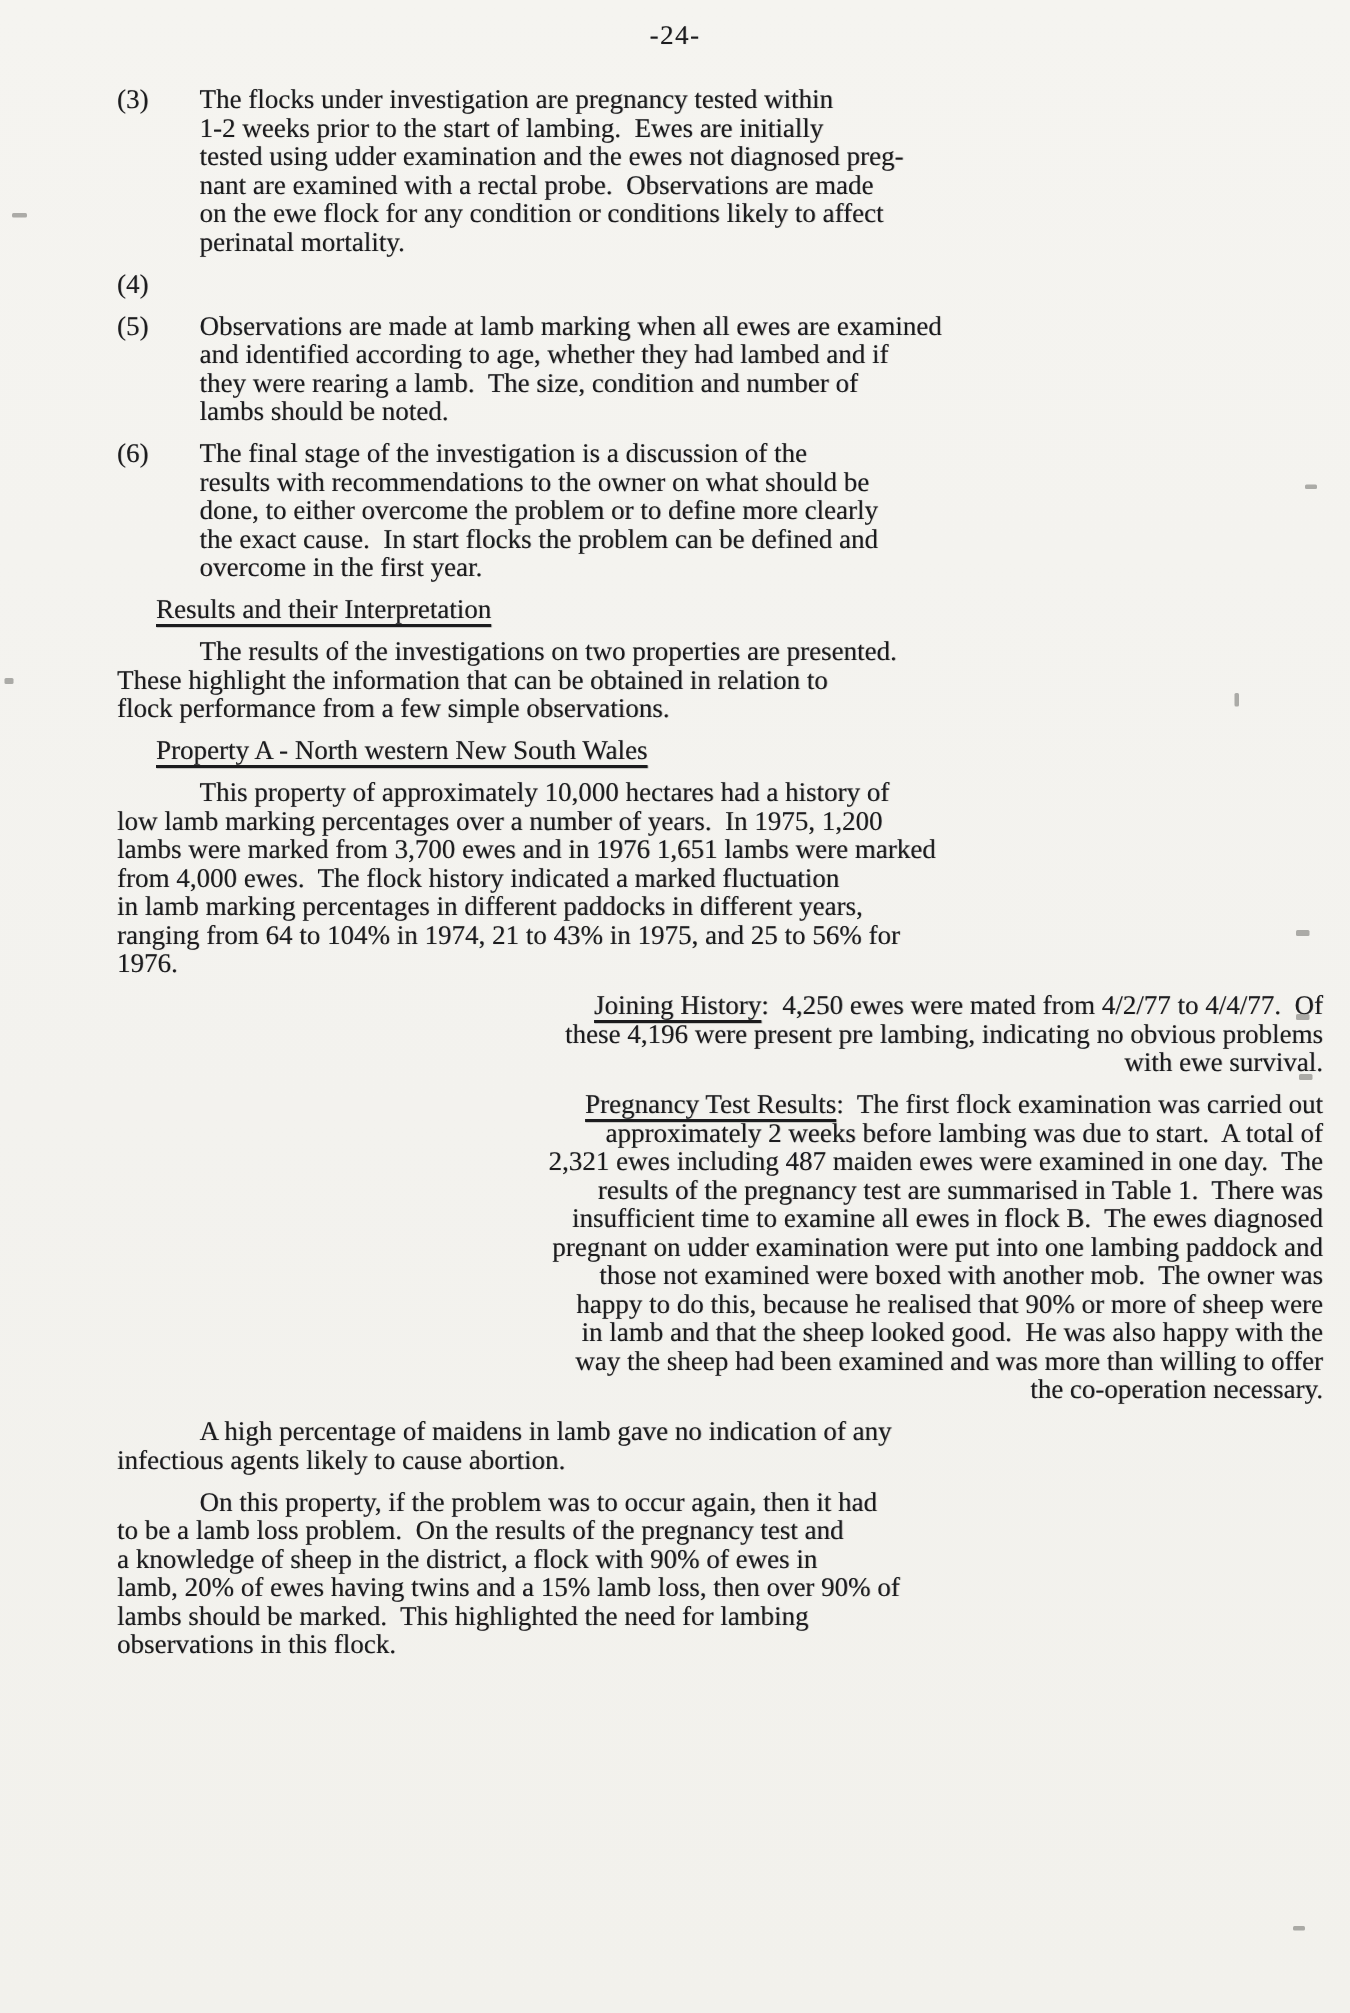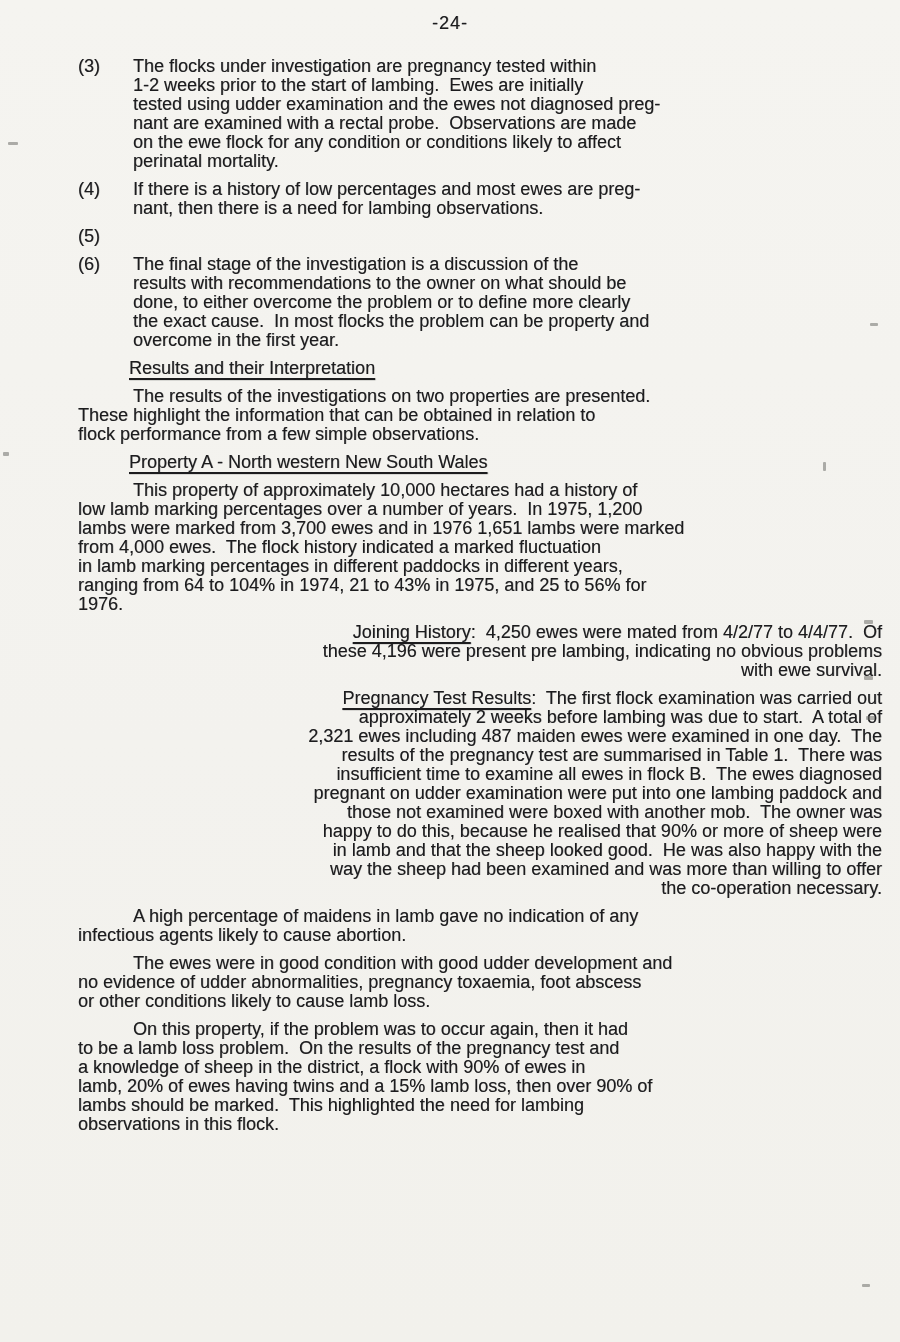--- a/index.html
+++ b/index.html
@@ -8,21 +8,21 @@
     background: #f4f3ef;
   }
   .page {
     position: relative;
     width: 900px;
     height: 1342px;
     box-sizing: border-box;
     padding-top: 14px;
     background: linear-gradient(180deg, #f5f4f0 0%, #f3f2ee 55%, #f2f1ec 100%);
     overflow: hidden;
-    font-family: Liberation Sans, sans-serif;
+    font-family: Liberation Serif, serif;
     font-size: 18px;
     line-height: 19px;
     color: #1c1c1e;
     text-shadow: 0.4px 0.3px 0.5px rgba(28,28,30,0.45);
   }
   .page-number {
     text-align: center;
     margin: 0 0 24px 0;
     letter-spacing: 1px;
   }
@@ -35,21 +35,21 @@
     margin: 0 0 9px 0;
   }
   .item .num {
     flex: 0 0 55px;
     width: 55px;
   }
   .item .itext {
     white-space: pre-wrap;
   }
   .heading {
-    margin: 0 0 9px 51px;
+    margin: 0 0 9px 26px;
   }
   .underline {
     text-decoration: underline;
     text-decoration-thickness: 1.8px;
     text-underline-offset: 3.5px;
   }
   .para {
     margin: 0 0 9px 0;
     white-space: pre-wrap;
     text-indent: 55px;
@@ -80,34 +80,36 @@
         <div class="itext">The flocks under investigation are pregnancy tested within
 1-2 weeks prior to the start of lambing.  Ewes are initially
 tested using udder examination and the ewes not diagnosed preg-
 nant are examined with a rectal probe.  Observations are made
 on the ewe flock for any condition or conditions likely to affect
 perinatal mortality.</div>
       </div>
 
     <div class="item">
         <div class="num">(4)</div>
-        <div class="itext">If there is a history of low percentages and most ewes are preg-
-nant, then there is a need for lambing observations.</div>
       </div>
 
     <div class="item">
         <div class="num">(5)</div>
+        <div class="itext">Observations are made at lamb marking when all ewes are examined
+and identified according to age, whether they had lambed and if
+they were rearing a lamb.  The size, condition and number of
+lambs should be noted.</div>
       </div>
 
     <div class="item">
         <div class="num">(6)</div>
         <div class="itext">The final stage of the investigation is a discussion of the
 results with recommendations to the owner on what should be
 done, to either overcome the problem or to define more clearly
-the exact cause.  In most flocks the problem can be property and
+the exact cause.  In start flocks the problem can be defined and
 overcome in the first year.</div>
       </div>
 
     <div class="heading"><span class="underline">Results and their Interpretation</span></div>
 
     <div class="para">The results of the investigations on two properties are presented.
 These highlight the information that can be obtained in relation to
 flock performance from a few simple observations.</div>
 
     <div class="heading"><span class="underline">Property A - North western New South Wales</span></div>
@@ -134,23 +136,20 @@
 those not examined were boxed with another mob.  The owner was
 happy to do this, because he realised that 90% or more of sheep were
 in lamb and that the sheep looked good.  He was also happy with the
 way the sheep had been examined and was more than willing to offer
 the co-operation necessary.</span></div>
 
 
     <div class="para">A high percentage of maidens in lamb gave no indication of any
 infectious agents likely to cause abortion.</div>
 
-    <div class="para">The ewes were in good condition with good udder development and
-no evidence of udder abnormalities, pregnancy toxaemia, foot abscess
-or other conditions likely to cause lamb loss.</div>
 
     <div class="para">On this property, if the problem was to occur again, then it had
 to be a lamb loss problem.  On the results of the pregnancy test and
 a knowledge of sheep in the district, a flock with 90% of ewes in
 lamb, 20% of ewes having twins and a 15% lamb loss, then over 90% of
 lambs should be marked.  This highlighted the need for lambing
 observations in this flock.</div>
 
   </div>
 

